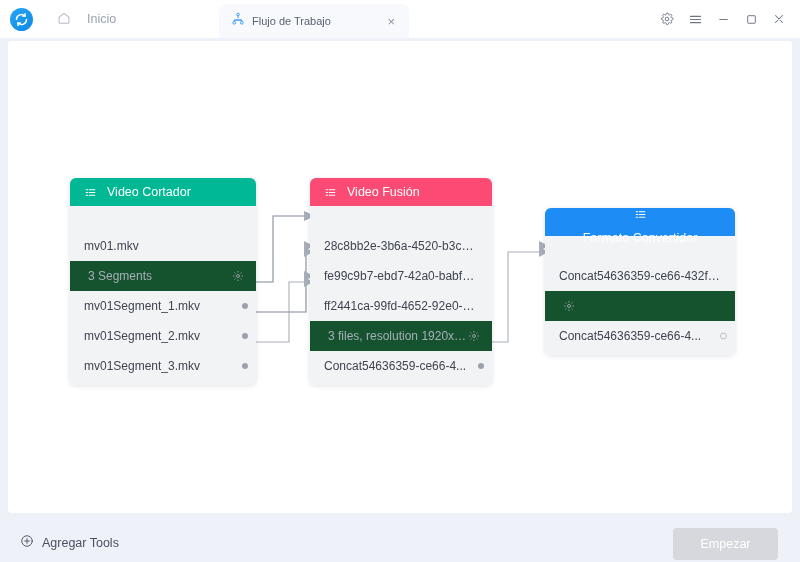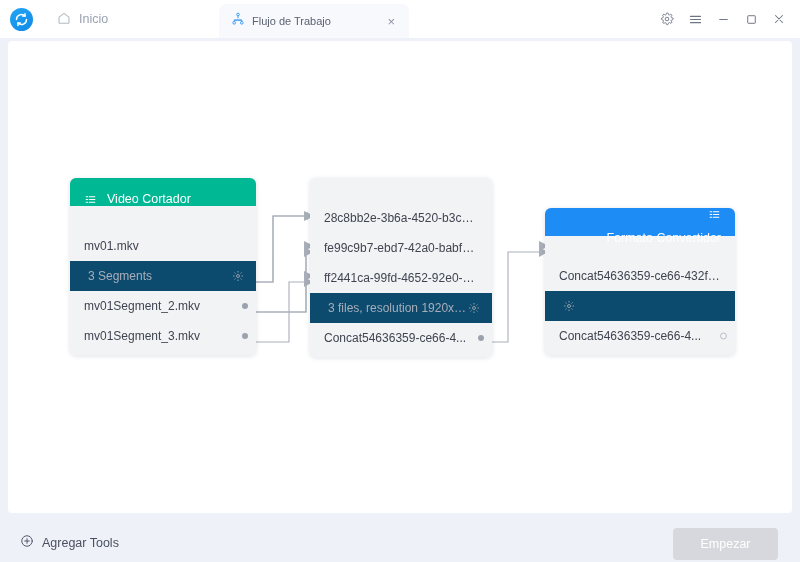--- a/index.html
+++ b/index.html
@@ -47,21 +47,21 @@
     align-items: center;
     justify-content: center;
   }
 
   .home-item {
     position: absolute;
     left: 45px; top: 0;
     height: 38px;
     display: flex;
     align-items: center;
-    gap: 8px;
+    gap: 16px;
     padding: 0 12px;
     color: #9aa1b0;
     font-size: 12.5px;
     cursor: pointer;
   }
 
   .tab {
     position: absolute;
     left: 219px; top: 4px;
     width: 190px; height: 34px;
@@ -126,21 +126,21 @@
   .node {
     position: absolute;
     border-radius: 6px;
     box-shadow: 0 1px 5px rgba(40,50,80,0.14);
     overflow: hidden;
     background: #f2f3f5;
   }
   .node-head {
     height: 28px;
     display: flex;
-    align-items: flex-end;
+    align-items: center;
     gap: 10px;
     padding: 0 14px;
     box-sizing: border-box;
     color: #ffffff;
     font-size: 12.5px;
     cursor: move;
   }
   .node-head .hicon { display: flex; align-items: center; }
   .node-body { background: #f2f3f5; padding-bottom: 4px; margin-top: 25px; }
 
@@ -150,21 +150,21 @@
     display: flex;
     align-items: center;
     padding: 0 14px;
     box-sizing: border-box;
     font-size: 12px;
     color: #3f4450;
     white-space: nowrap;
     overflow: hidden;
   }
   .row.cfg {
-    background: #0c4a6e;
+    background: #14532d;
     color: #a8aeba;
     justify-content: space-between;
     padding-left: 18px;
     padding-right: 12px;
   }
   .row .rtext { overflow: hidden; text-overflow: ellipsis; }
   .row.cfg .rtext { flex: 1; }
 
   .port {
     position: absolute;
@@ -333,31 +333,43 @@
         <div class="row cfg">
           <span class="rtext">3 Segments</span>
           <span class="gear">
             <svg width="12" height="12" viewBox="0 0 24 24" fill="none" stroke="#9ba2ae" stroke-width="1.9">
               <circle cx="12" cy="12" r="3"></circle>
               <path d="M12 2v3M12 19v3M2 12h3M19 12h3M5 5l2 2M17 17l2 2M19 5l-2 2M7 17l-2 2"></path>
             </svg>
           </span>
         </div>
         <div class="row">
+          <span class="rtext">mv01Segment_1.mkv</span>
+          <span class="port"></span>
+        </div>
+        <div class="row">
           <span class="rtext">mv01Segment_2.mkv</span>
           <span class="port"></span>
         </div>
         <div class="row">
           <span class="rtext">mv01Segment_3.mkv</span>
           <span class="port"></span>
         </div>
       </div>
     </div>
 
     <div class="node" style="left:302px; top:137px; width:182px;">
+      <div class="node-head" style="background:#fb4a73;">
+        <span class="hicon">
+          <svg width="13" height="13" viewBox="0 0 24 24" fill="none" stroke="#ffffff" stroke-width="2" stroke-linecap="round">
+            <path d="M4 7h3M10 7h10M4 12h3M10 12h10M4 17h3M10 17h10"></path>
+          </svg>
+        </span>
+        <span>Video Fusión</span>
+      </div>
       <div class="node-body">
         <div class="row">
           <span class="rtext">28c8bb2e-3b6a-4520-b3c9-cb3...</span>
         </div>
         <div class="row">
           <span class="rtext">fe99c9b7-ebd7-42a0-babf-9db2...</span>
         </div>
         <div class="row">
           <span class="rtext">ff2441ca-99fd-4652-92e0-e4471...</span>
         </div>

